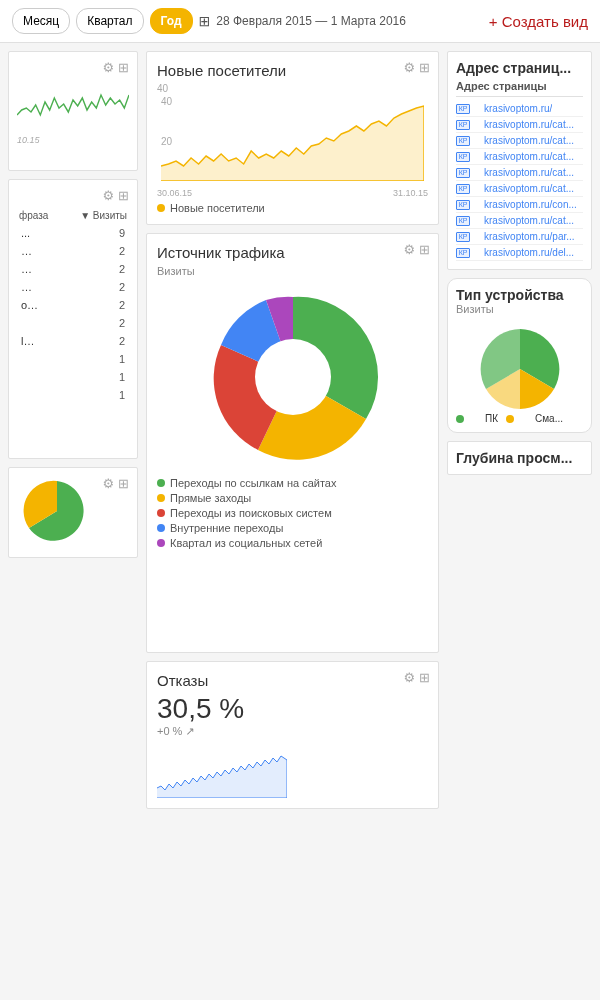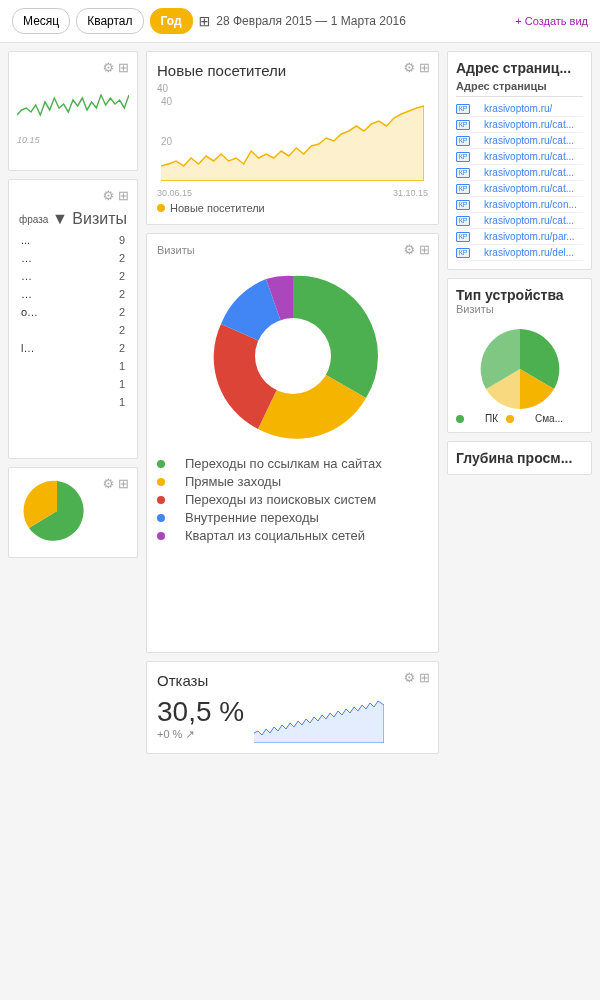--- a/index.html
+++ b/index.html
@@ -3,50 +3,50 @@
   <meta charset="utf-8">
   <style>
     * { box-sizing: border-box; margin: 0; padding: 0; }
     body { font-family: Arial, sans-serif; font-size: 13px; background: #f5f5f5; color: #333; width: 600px; overflow-x: hidden; }
 
     
     .header { background: #fff; border-bottom: 1px solid #e0e0e0; padding: 8px 12px; display: flex; align-items: center; gap: 6px; }
     .tab-btn { padding: 5px 10px; border: 1px solid #ccc; background: #fff; cursor: pointer; font-size: 12px; border-radius: 12px; }
     .tab-btn.active { background: #f4b400; border-color: #f4b400; color: #fff; font-weight: bold; }
     .calendar-icon { color: #555; font-size: 14px; }
-    .create-btn { margin-left: auto; color: #a21caf; font-size: 11px; cursor: pointer; white-space: nowrap; }
+    .create-btn { margin-left: auto; color: #b91c1c; font-size: 15px; cursor: pointer; white-space: nowrap; }
 
     
     .card { background: #fff; border: 1px solid #e0e0e0; border-radius: 2px; padding: 10px; position: relative; }
 
     .card-title { font-size: 15px; font-weight: normal; color: #333; margin-bottom: 4px; padding-right: 40px; }
     .card-subtitle { font-size: 11px; color: #888; margin-bottom: 6px; }
     .legend-item { display: flex; align-items: center; gap: 5px; font-size: 11px; color: #555; margin-top: 4px; }
     .legend-dot { width: 8px; height: 8px; border-radius: 50%; display: inline-block; }
 
     
     .green-sparkline { width: 100%; height: 70px; }
 
     
     .visitors-card { }
 
     
     .donut-container { display: flex; justify-content: center; margin: 10px 0; }
     .legend-list { list-style: none; padding: 0; }
-    .legend-list li { display: flex; align-items: center; gap: 20px; font-size: 13px; color: #555; margin-bottom: 3px; }
+    .legend-list li { display: flex; align-items: center; gap: 5px; font-size: 11px; color: #555; margin-bottom: 3px; }
 
     
     .addr-card { background: #fff; border: 1px solid #e0e0e0; border-radius: 2px; padding: 8px; }
     .addr-title { font-size: 14px; font-weight: bold; color: #333; margin-bottom: 4px; }
     .addr-subtitle { font-size: 11px; font-weight: bold; color: #555; border-bottom: 1px solid #e0e0e0; padding-bottom: 4px; margin-bottom: 4px; }
     .addr-item { display: flex; align-items: center; gap: 14px; font-size: 10px; color: #4285f4; padding: 2px 0; border-bottom: 1px solid #f0f0f0; white-space: nowrap; overflow: hidden; text-overflow: ellipsis; }
     .kr-icon { width: 14px; height: 10px; background: #e8f0fe; border: 1px solid #4285f4; border-radius: 1px; font-size: 7px; color: #4285f4; display: flex; align-items: center; justify-content: center; flex-shrink: 0; }
 
     
-    .device-card { background: #fff; border: 1px solid #e0e0e0; border-radius: 2px; padding: 8px; }
+    .device-card { background: #fff; border: 1px solid #e0e0e0; border-radius: 10px; padding: 8px; }
     .device-title { font-size: 14px; font-weight: bold; color: #333; }
     .device-subtitle { font-size: 11px; color: #888; margin-bottom: 4px; }
     .device-legend { display: flex; gap: 8px; margin-top: 4px; }
     .device-legend-item { display: flex; align-items: center; gap: 21px; font-size: 10px; }
 
     
     .bounce-value { font-size: 28px; font-weight: normal; color: #333; }
     .bounce-change { font-size: 11px; color: #888; }
 
     
@@ -94,21 +94,21 @@
 
     <div class="card" style="padding:8px;min-height:280px;">
       <div style="position:absolute;top:8px;right:8px;display:flex;gap:4px;">
         <span style="color:#aaa;font-size:13px;cursor:pointer;">⚙</span>
         <span style="color:#aaa;font-size:13px;cursor:pointer;">⊞</span>
       </div>
       <table class="kw-table" style="width:100%;margin-top:18px;">
         <thead>
           <tr>
             <th style="text-align:left;font-size:10px;color:#555;">фраза</th>
-            <th style="text-align:right;font-size:16px;color:#555;">▼ Визиты</th>
+            <th style="text-align:right;font-size:10px;color:#555;">▼ Визиты</th>
           </tr>
         </thead>
         <tbody id="kw-tbody">
         <tr>
               <td class="kw-label">...</td>
               <td style="text-align:right;color:#555;">9</td>
             </tr>
             <tr>
               <td class="kw-label">…</td>
               <td style="text-align:right;color:#555;">2</td>
@@ -187,20 +187,21 @@
         <span class="legend-dot" style="background:#f4b400;"></span>
         <span>Новые посетители</span>
       </div>
     </div>
 
     <div class="card" style="min-height:420px;">
       <div style="position:absolute;top:8px;right:8px;display:flex;gap:4px;">
         <span style="color:#aaa;font-size:13px;cursor:pointer;">⚙</span>
         <span style="color:#aaa;font-size:13px;cursor:pointer;">⊞</span>
       </div>
+      <div class="card-title">Источник трафика</div>
       <div class="card-subtitle">Визиты</div>
 
       <div class="donut-container">
         <svg width="180" height="180" viewBox="0 0 180 180">
 
           <path d="M90,90 L90,10 A80,80 0 0,1 163,132 Z" fill="#4caf50"></path>
 
           <path d="M90,90 L163,132 A80,80 0 0,1 55,163 Z" fill="#f4b400"></path>
 
           <path d="M90,90 L55,163 A80,80 0 0,1 18,58 Z" fill="#db4437"></path>
@@ -236,21 +237,21 @@
           </li>
         </ul>
     </div>
 
     <div class="card" style="min-height:90px;">
       <div style="position:absolute;top:8px;right:8px;display:flex;gap:4px;">
         <span style="color:#aaa;font-size:13px;cursor:pointer;">⚙</span>
         <span style="color:#aaa;font-size:13px;cursor:pointer;">⊞</span>
       </div>
       <div class="card-title">Отказы</div>
-      <div style="display:flex;align-items:center;gap:10px;margin-top:4px;">
+      <div style="display:flex;align-items:flex-start;gap:10px;margin-top:4px;flex-direction:column;">
         <div>
           <div class="bounce-value">30,5 %</div>
           <div class="bounce-change">+0 %  ↗</div>
         </div>
         <svg width="130" height="50" viewBox="0 0 130 50" preserveAspectRatio="none">
           <polyline fill="rgba(66,133,244,0.15)" stroke="#4285f4" stroke-width="1" points="0,40 4,38 8,42 12,36 16,40 20,34 24,38 28,32 32,36 36,30 40,34 44,28 48,32 52,26 56,30 60,24 64,28 68,22 72,26 76,20 80,24 84,18 88,22 92,16 96,20 100,14 104,18 108,12 112,16 116,10 120,14 124,8 130,12 130,50 0,50"></polyline>
         </svg>
       </div>
     </div>
   </div>

